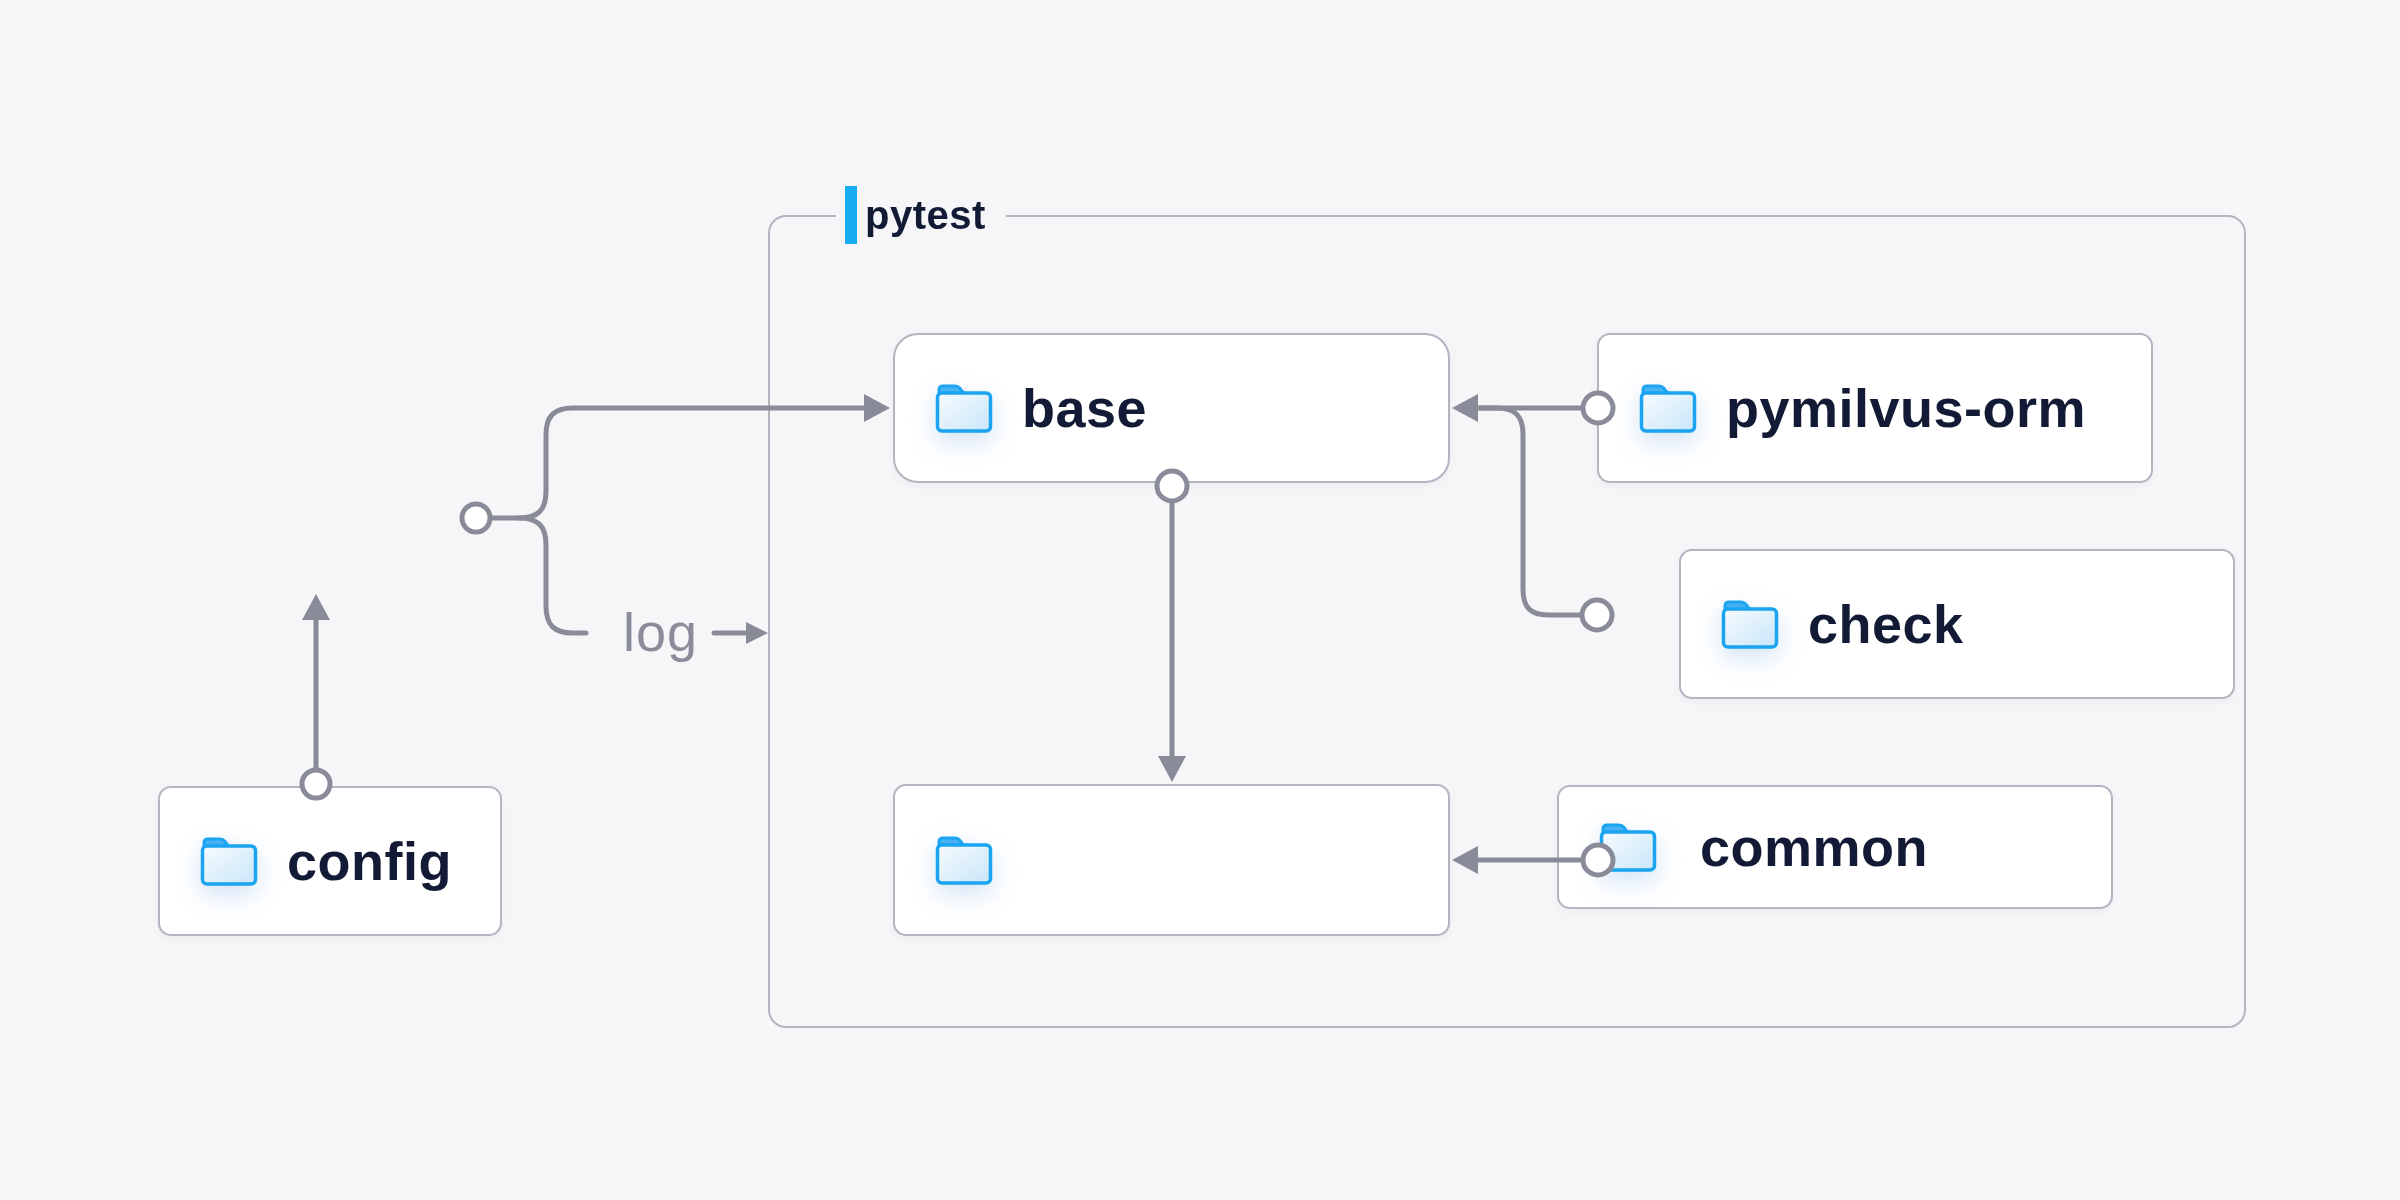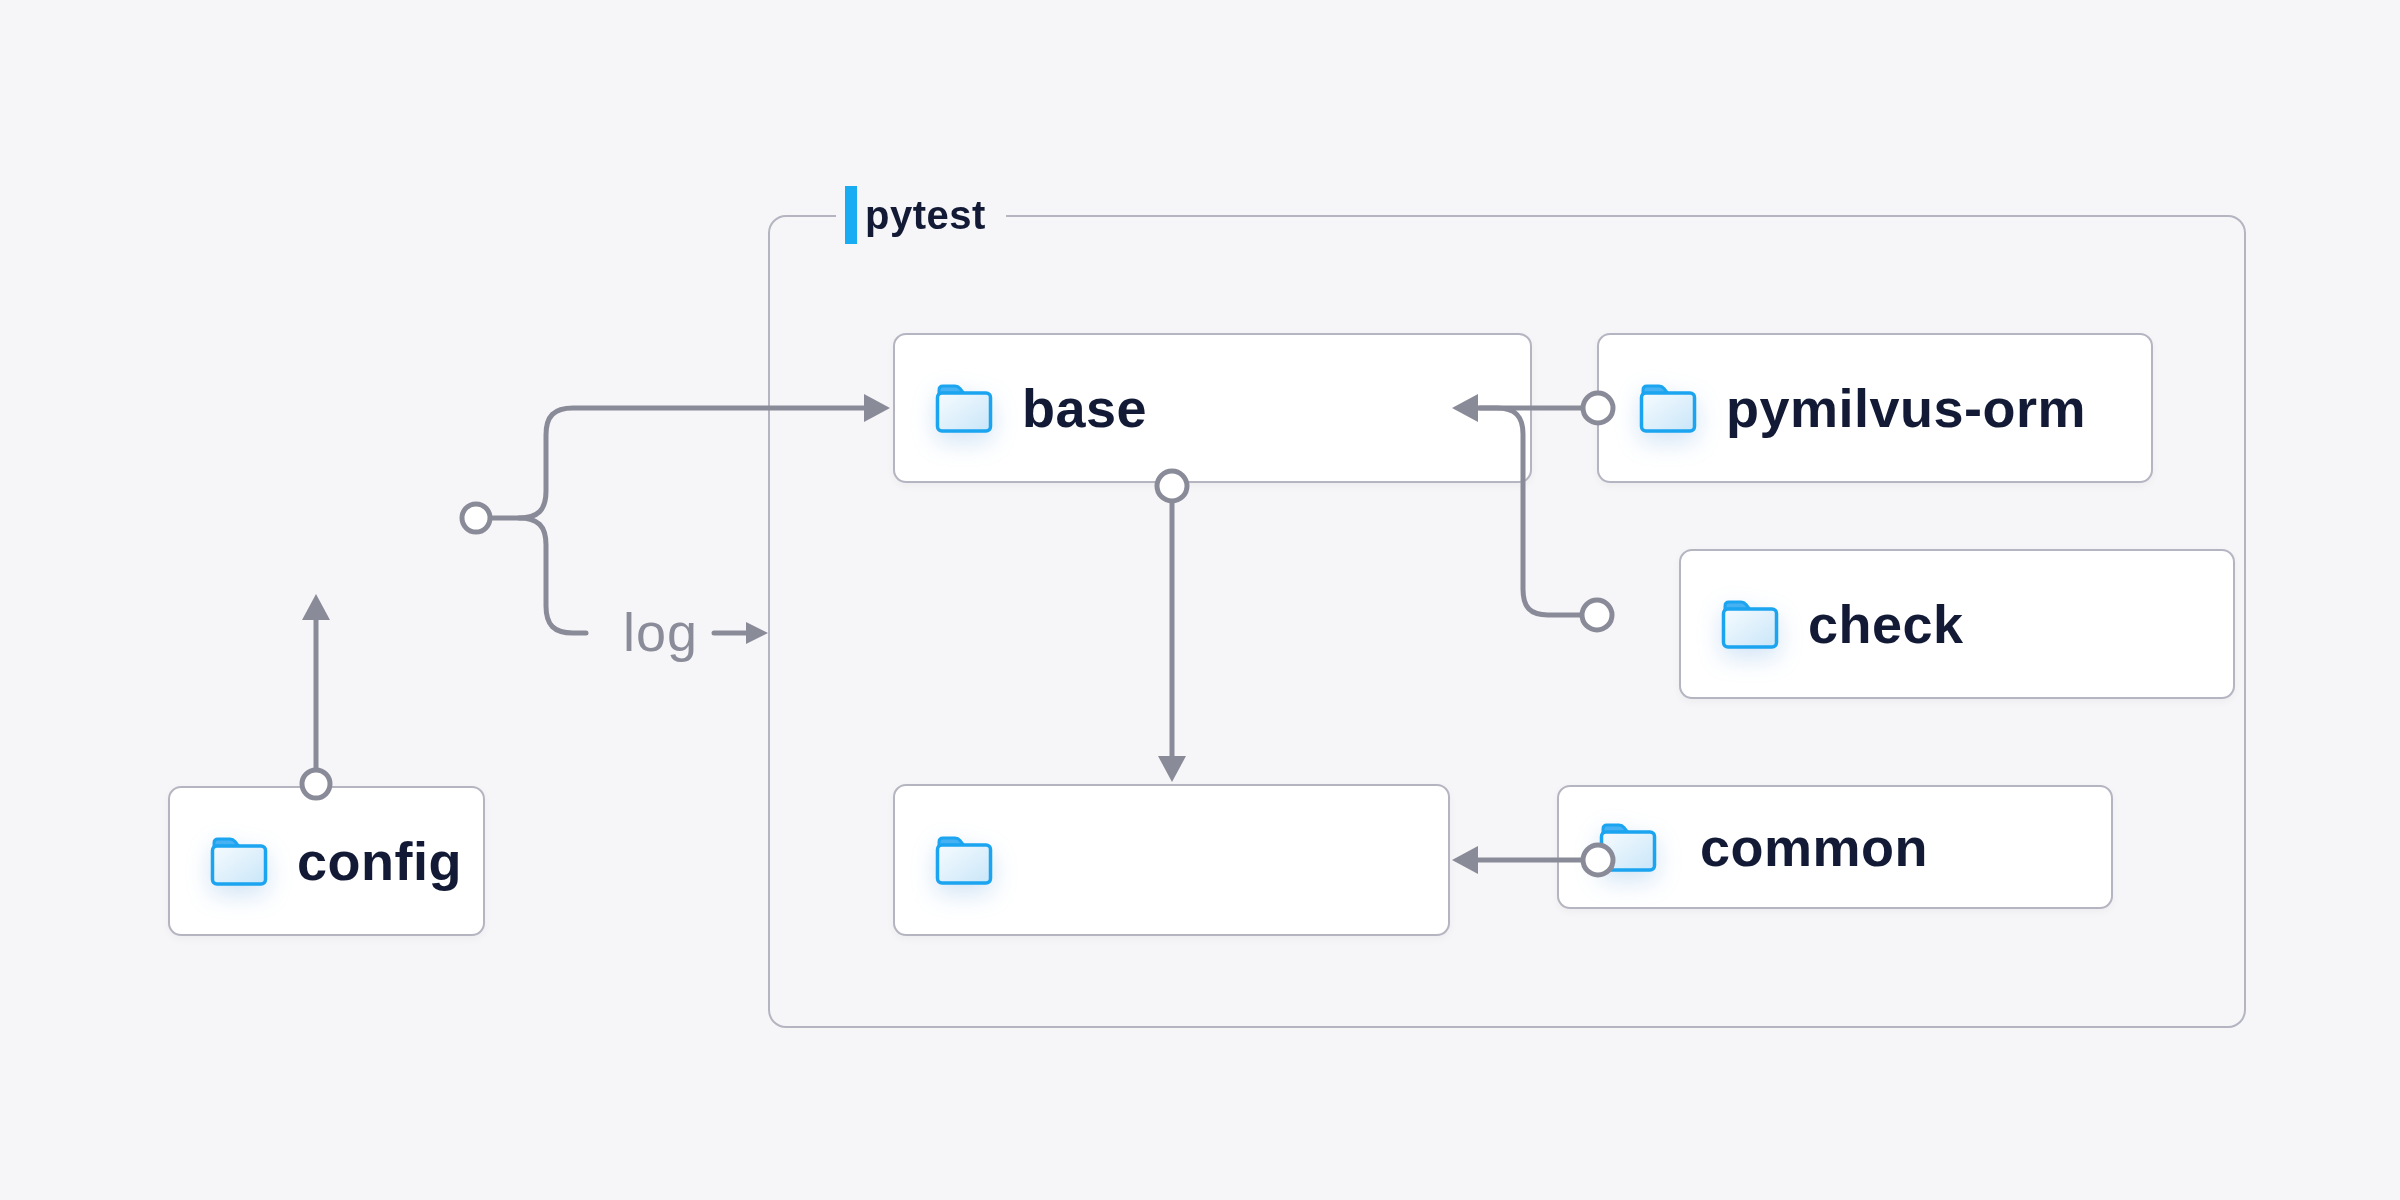--- a/index.html
+++ b/index.html
@@ -75,22 +75,22 @@
     font-weight: 600;
     color: #121a35;
     letter-spacing: 0.5px;
     white-space: nowrap;
   }
   .node .folder {
     flex: none;
     filter: drop-shadow(0 9px 12px rgba(50,130,210,0.22));
   }
   .n-utils     { left: 158px;  top: 443px; width: 317px; }
-  .n-config    { left: 168px;  top: 786px; width: 317px; }
-  .n-base      { left: 893px;  top: 333px; width: 639px; }
+  .n-config    { left: 158px;  top: 786px; width: 344px; }
+  .n-base      { left: 893px;  top: 333px; width: 557px; border-radius: 25px; }
   .n-testcases { left: 893px;  top: 784px; width: 557px; height: 152px; }
   .n-pymilvus  { left: 1597px; top: 333px; width: 556px; }
   .n-check     { left: 1679px; top: 540px; width: 556px; margin-top: 9px; }
   .n-common    { left: 1557px; top: 785px; width: 556px; height: 124px; gap: 41px; }
   
   .wires {
     position: absolute;
     left: 0; top: 0;
     width: 2400px;
     height: 1200px;

